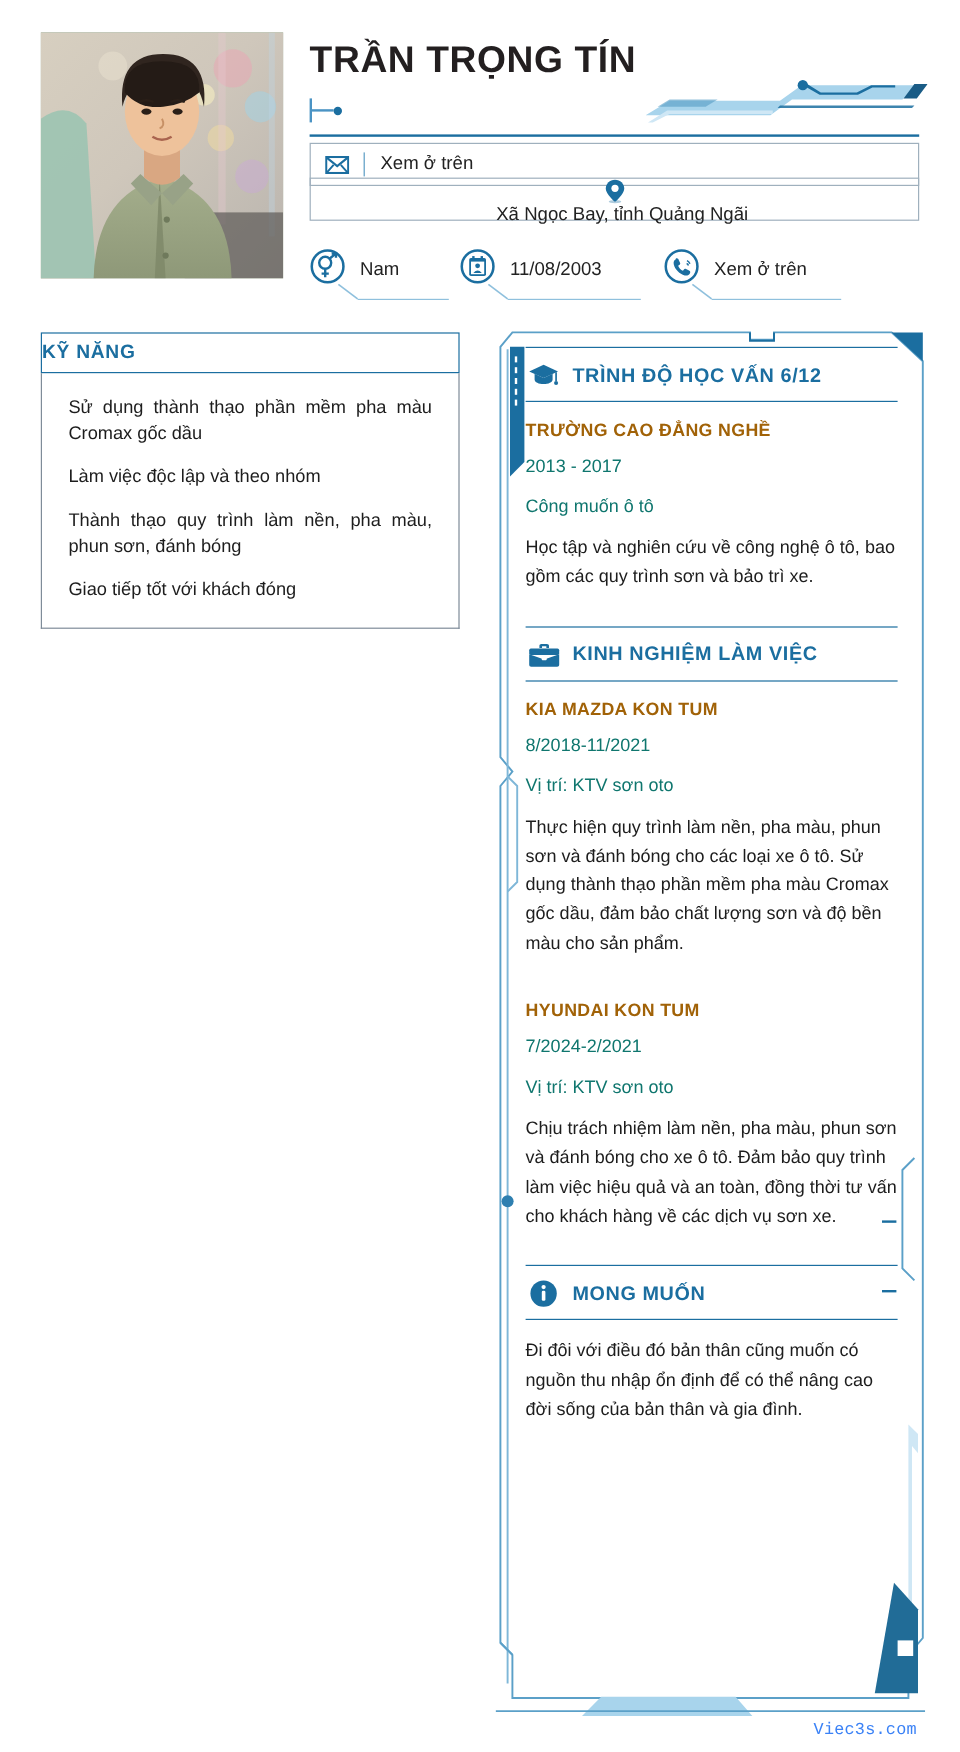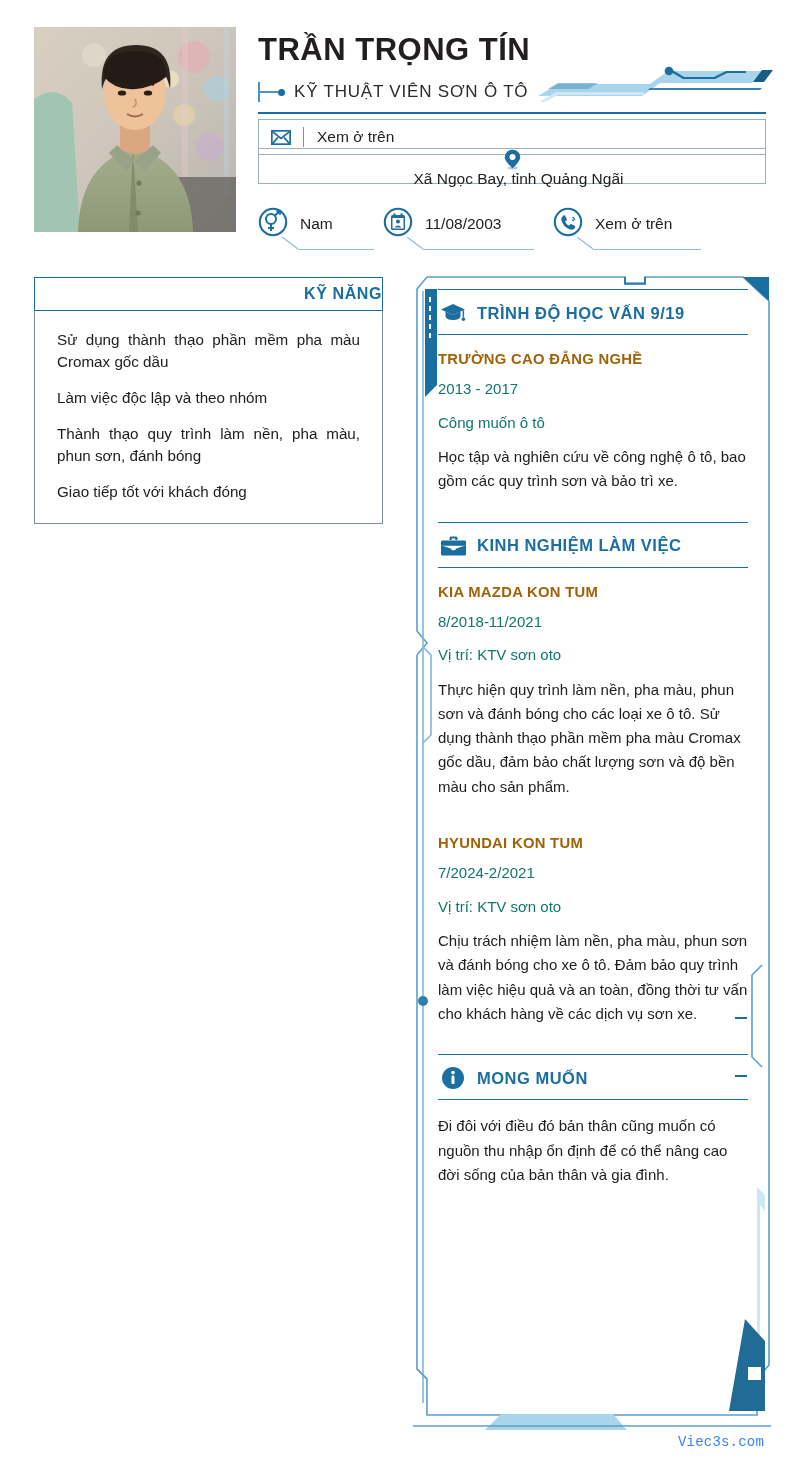--- a/index.html
+++ b/index.html
@@ -103,21 +103,21 @@
 
   
   .skills-wrap {
     position: absolute;
     left: 34px; top: 277px;
     width: 349px;
   }
   .skills-title-box {
     height: 34px;
     border: 1.5px solid #1b6ea0;
-    display: flex; align-items: center; justify-content: flex-end;
+    display: flex; align-items: center; justify-content: flex-start;
   }
   .skills-title {
     font-size: 16px; font-weight: bold; color: #1b6ea0; letter-spacing: 0.6px;
   }
   .skills-body {
     border: 1px solid #7f8c99;
     border-top: none;
     padding: 18px 22px 20px 22px;
   }
   .skill-item {
@@ -242,21 +242,20 @@
       <path d="M93 87 q8 5 16 0" stroke="#a9644f" stroke-width="2" fill="none"></path>
     </svg>
   </div>
 
   <div class="name">TRẦN TRỌNG TÍN</div>
 
   <div class="job-row">
     <span class="job-tick"></span>
     <span class="job-line"></span>
     <span class="job-dot"></span>
-    <span class="job-title">KỸ THUẬT VIÊN SƠN Ô TÔ</span>
   </div>
 
   <div class="deco-top">
     <svg viewBox="0 0 235 45" xmlns="http://www.w3.org/2000/svg">
       <path d="M0 30 L20 18 L112 18 L130 5 L228 5 L214 17 L122 17 L104 30 Z" fill="#a8d4ec"></path>
       <path d="M2 36 L18 26 L106 26 L106 29 L20 29 L6 36 Z" fill="#cfe7f5"></path>
       <path d="M10 23 L20 17 L60 17 L50 23 Z" fill="#5ba0c8" opacity="0.65"></path>
       <path d="M130 5 L133 3 L146 11 L176 11 L188 5 L208 5 L208 7 L189 7 L177 13 L145 13 L133 6 Z" fill="#1b6ea0"></path>
       <circle cx="131" cy="5" r="4.3" fill="#1b6ea0"></circle>
       <path d="M112 22 L224 22 L222 24 L110 24 Z" fill="#1b6ea0" opacity="0.85"></path>
@@ -405,21 +404,21 @@
 
     <div class="sec-head">
       <span class="sec-icon">
         <svg width="26" height="20" viewBox="0 0 26 20" xmlns="http://www.w3.org/2000/svg">
           <path d="M13 1 L25 6.5 L13 12 L1 6.5 Z" fill="#1b6ea0"></path>
           <path d="M5.5 8.4 L5.5 13.2 C5.5 15.6 9 17 13 17 C17 17 20.5 15.6 20.5 13.2 L20.5 8.4 L13 12 Z" fill="#1b6ea0"></path>
           <path d="M23.4 7.3 L23.4 14.6" stroke="#1b6ea0" stroke-width="1.4"></path>
           <circle cx="23.4" cy="16.2" r="1.7" fill="#1b6ea0"></circle>
         </svg>
       </span>
-      <span class="sec-title">TRÌNH ĐỘ HỌC VẤN 9/19</span>
+      <span class="sec-title">TRÌNH ĐỘ HỌC VẤN 6/12</span>
     </div>
     <div class="entry">
       <div class="entry-title">TRƯỜNG CAO ĐẲNG NGHỀ</div>
       <div class="entry-line">2013 - 2017</div>
       <div class="entry-line">Công muốn ô tô</div>
       <div class="entry-desc">Học tập và nghiên cứu về công nghệ ô tô, bao gồm các quy trình sơn và bảo trì xe.</div>
     </div>
 
     <div class="gap-26"></div>
 

